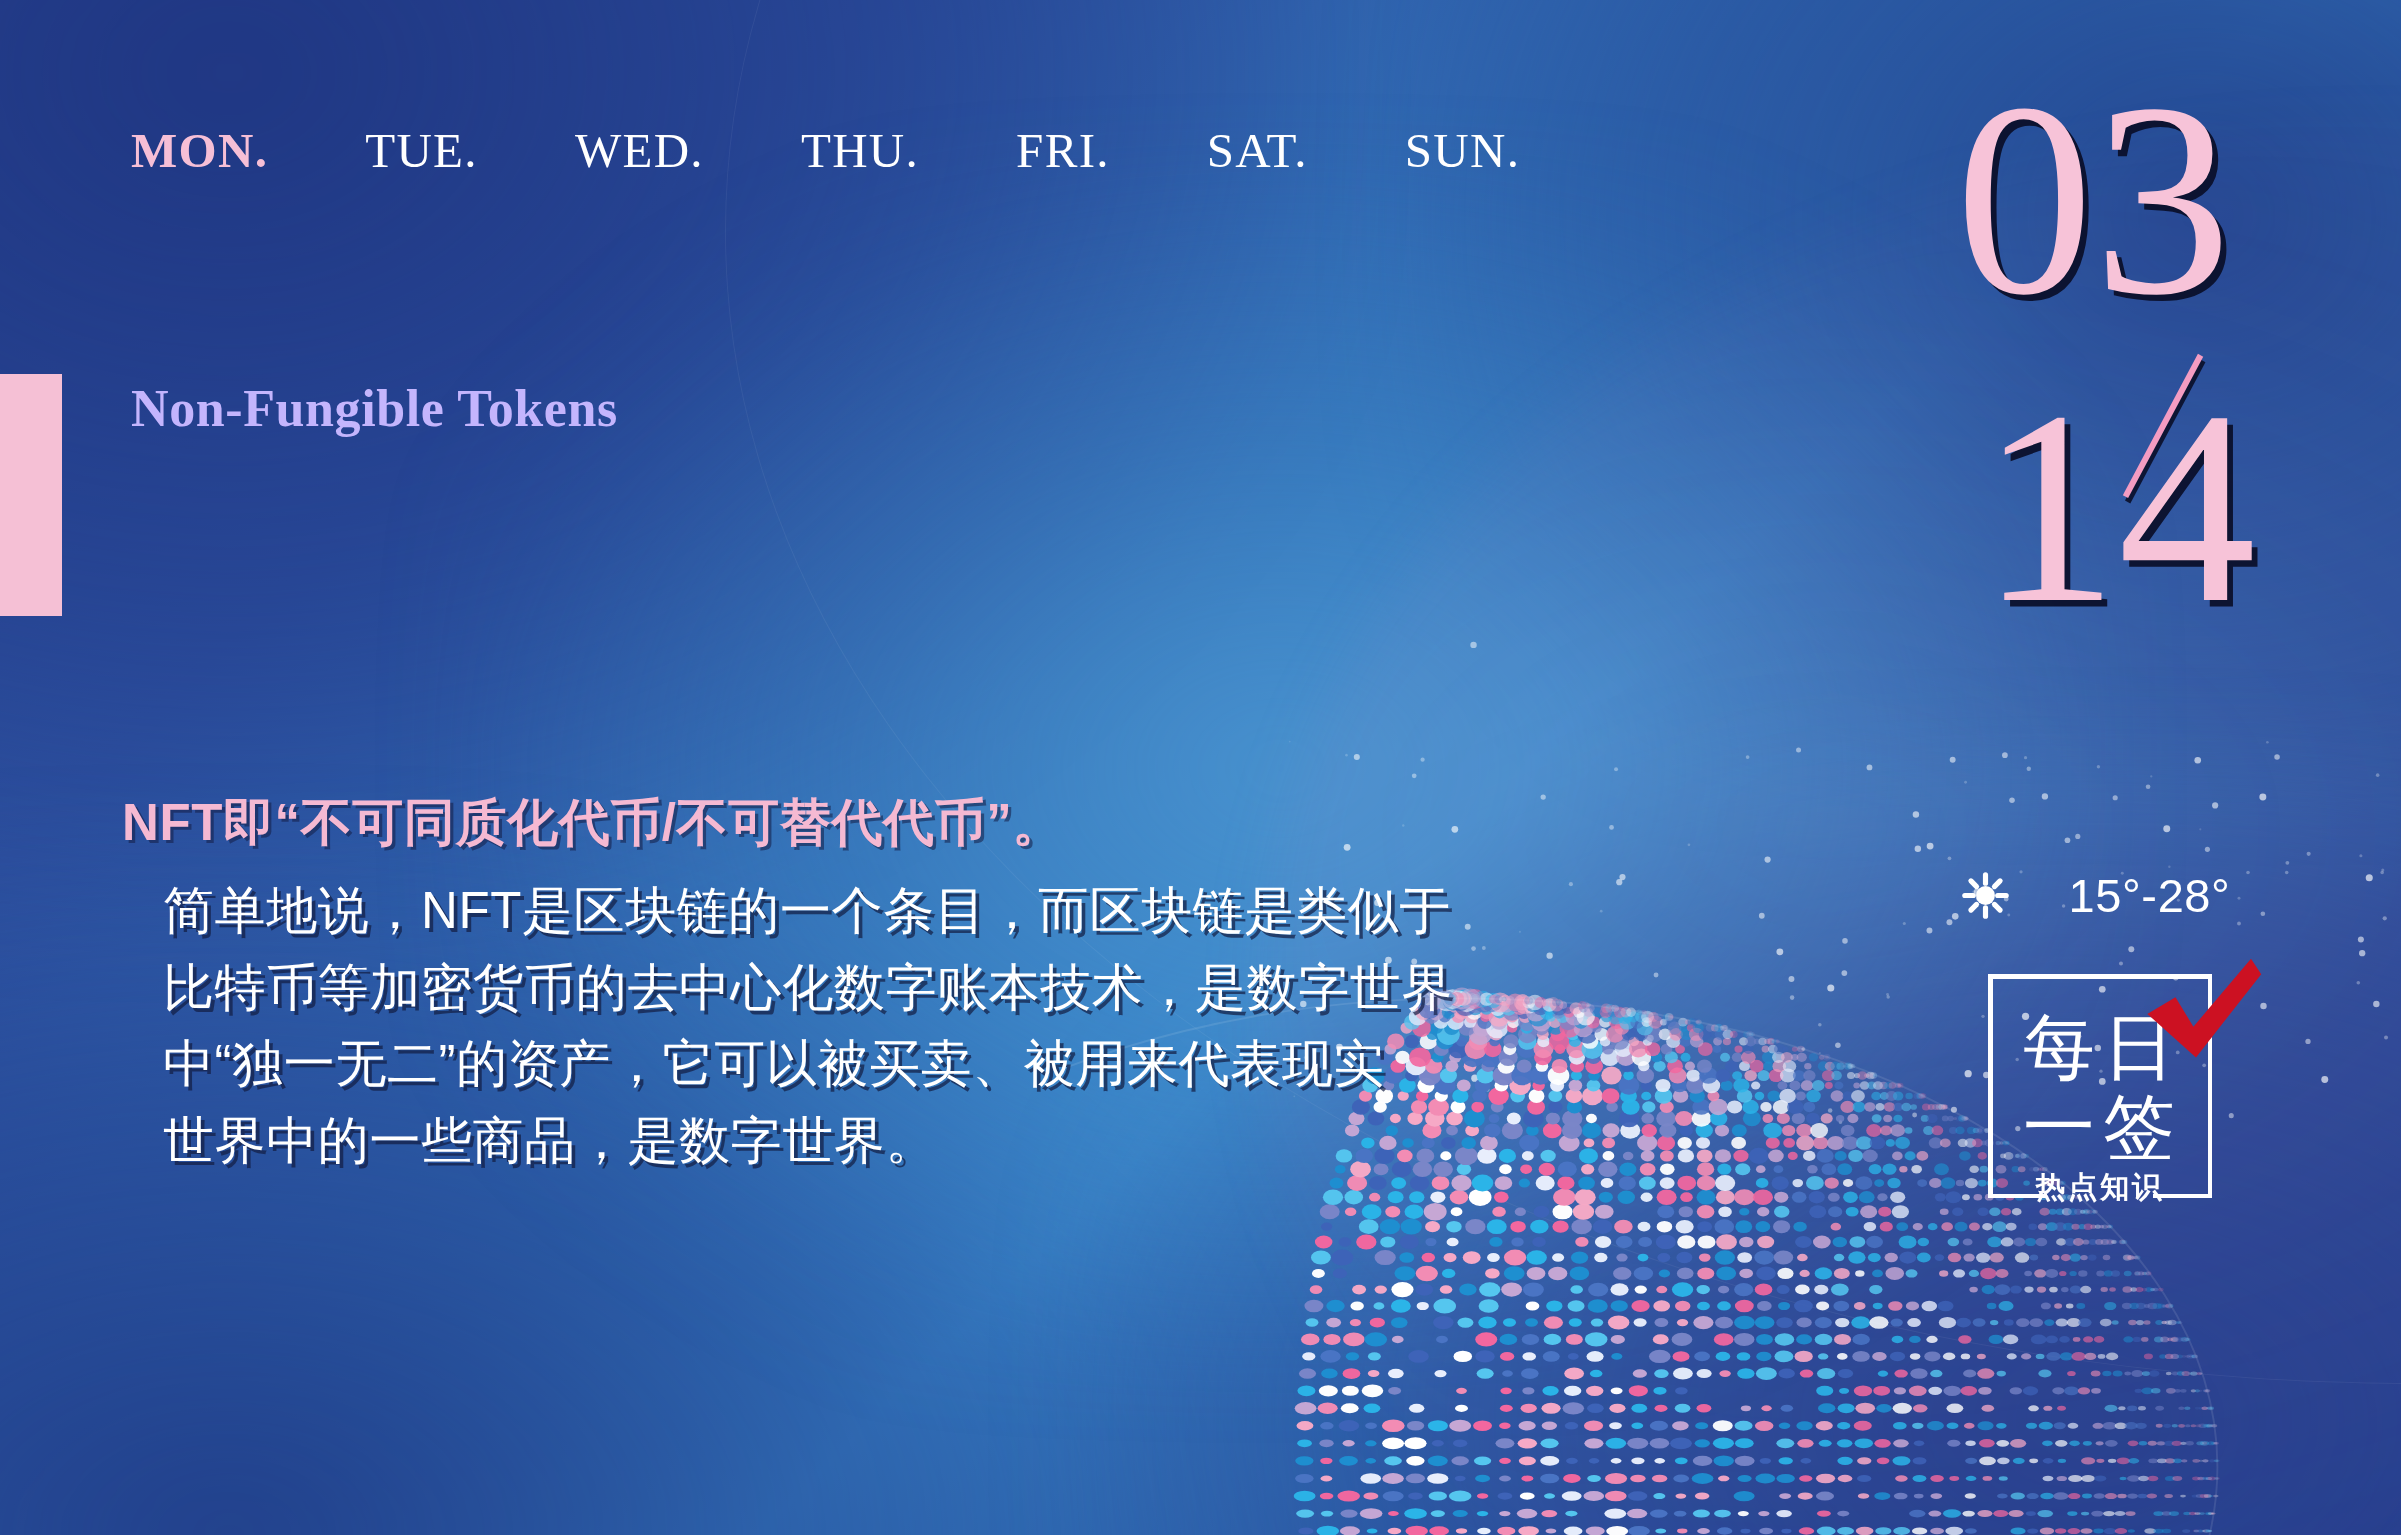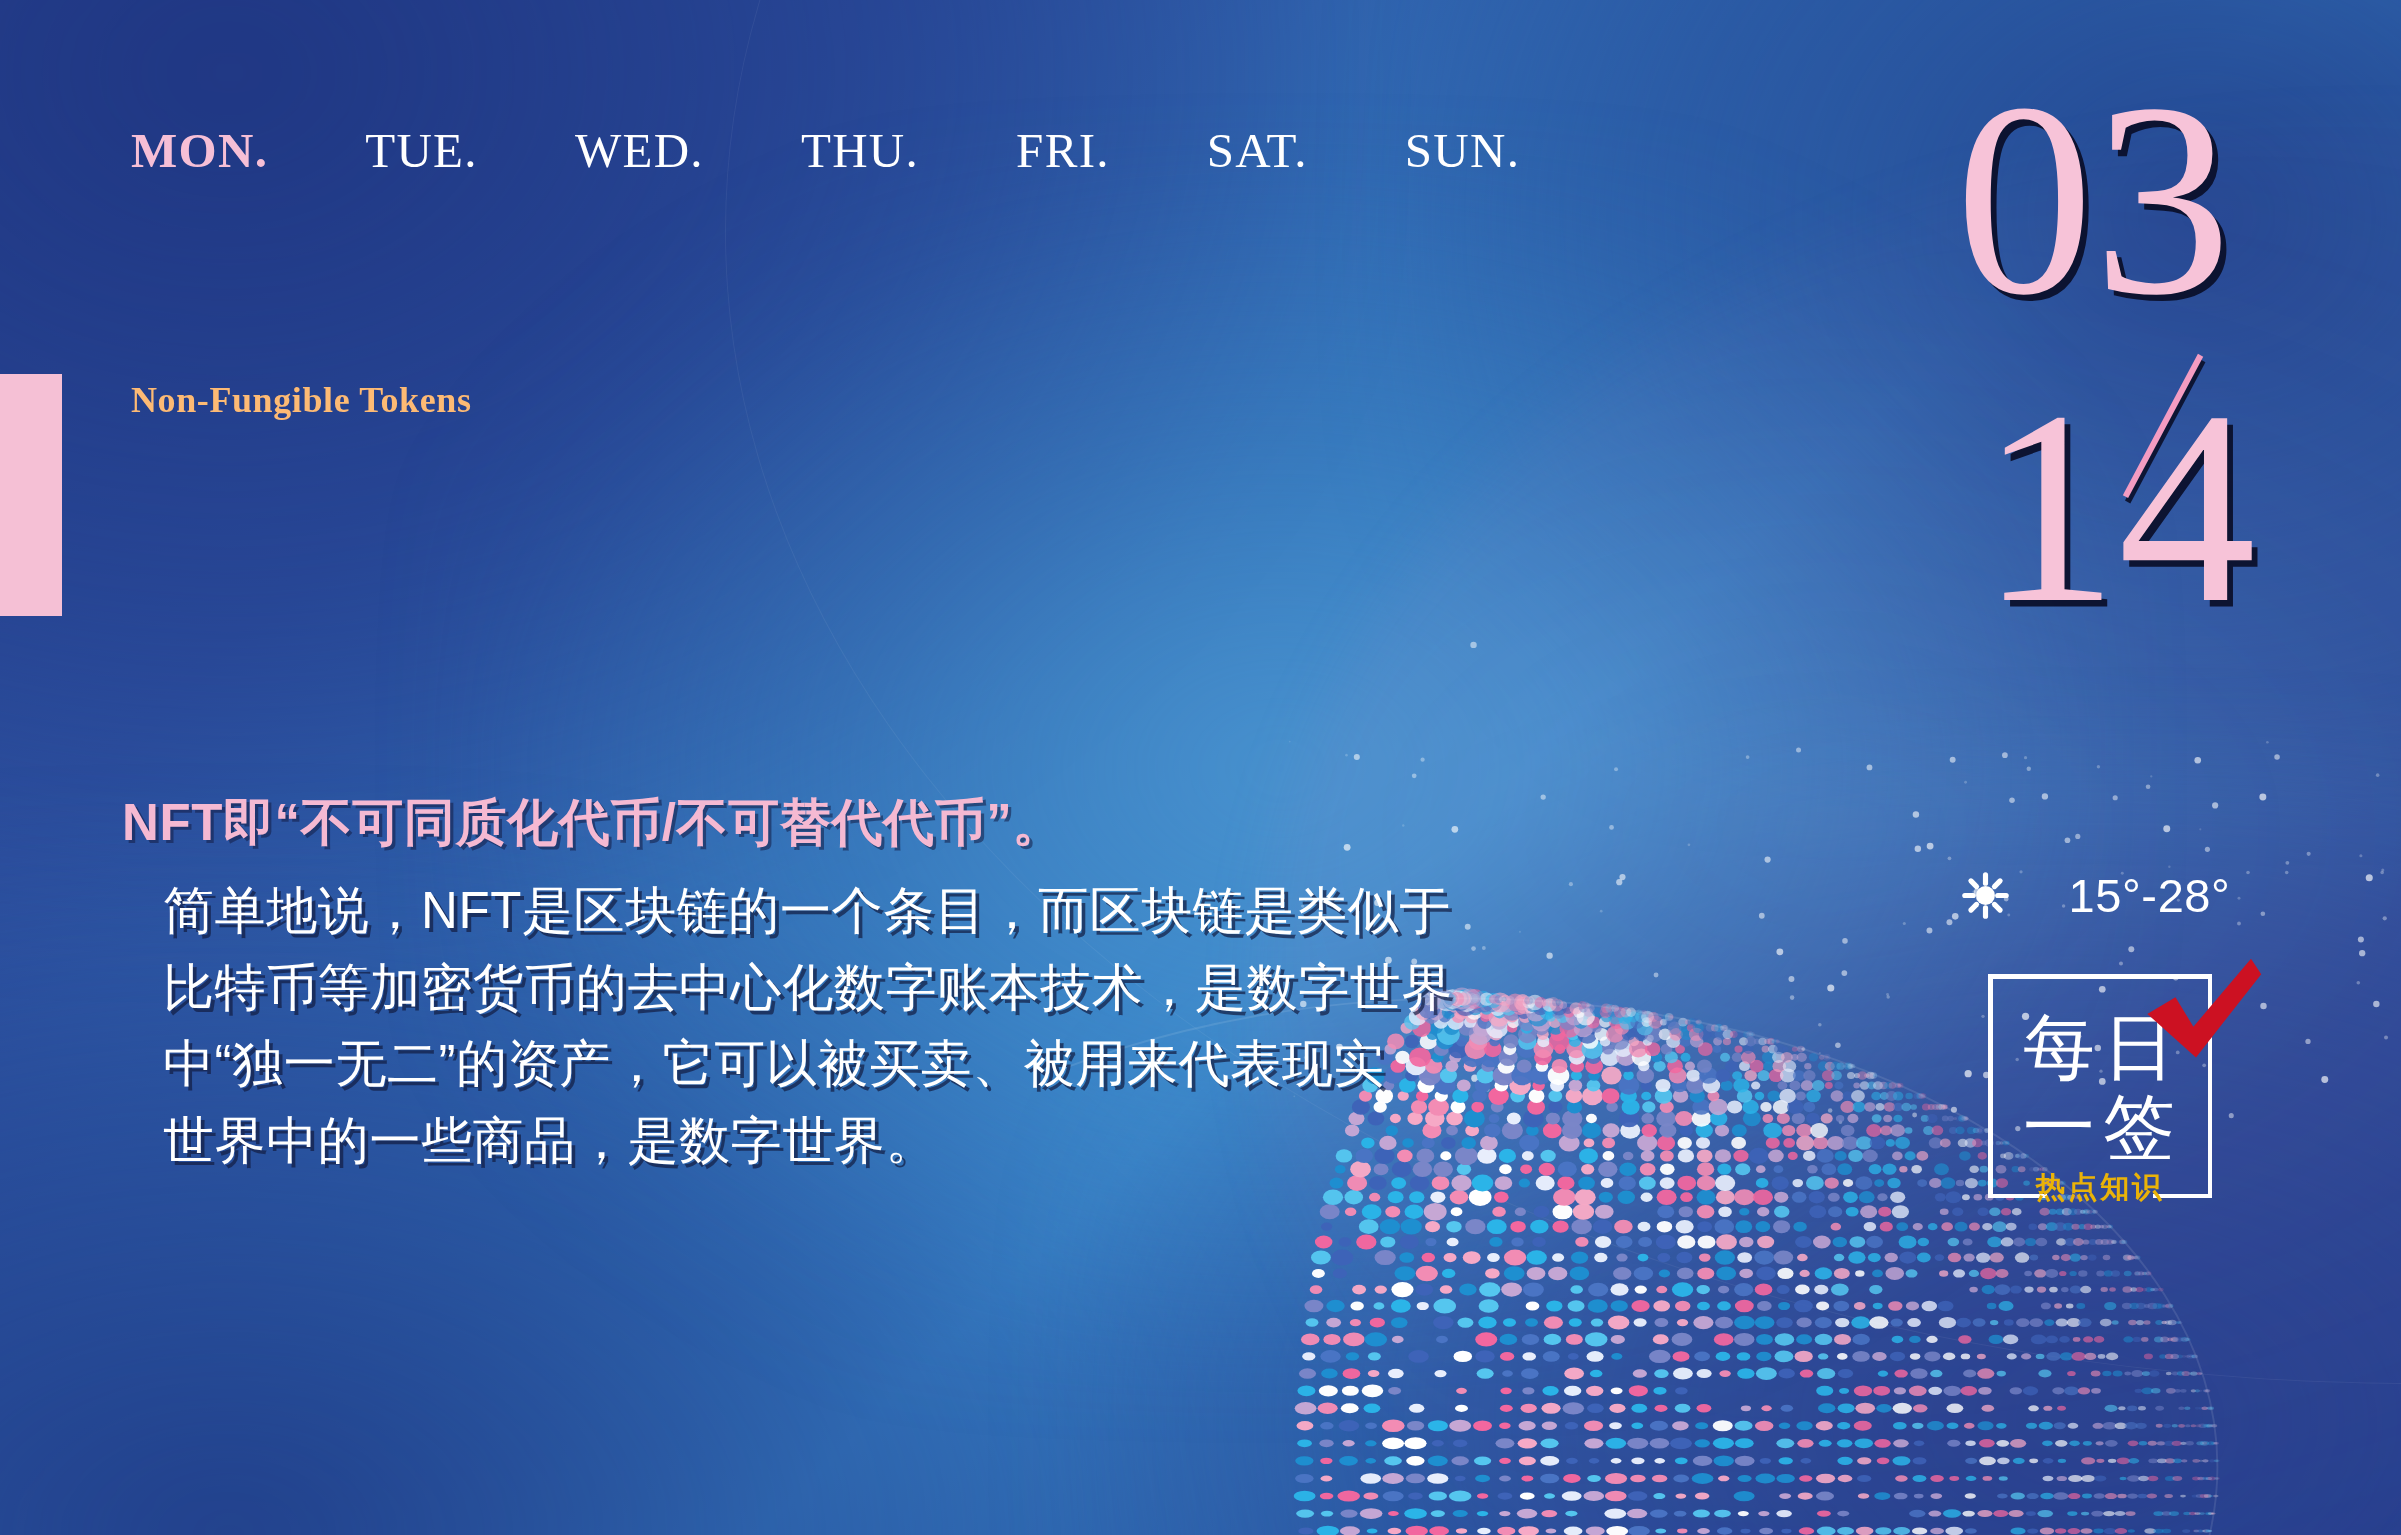--- a/index.html
+++ b/index.html
@@ -127,22 +127,22 @@
     font-weight: bold;
     font-size: 157px;
     line-height: 0.96;
     color: #ffffff;
     letter-spacing: 1.3px;
   }
   .title-sub {
     margin-top: 14px;
     font-family: "Liberation Serif", "DejaVu Serif", serif;
     font-weight: bold;
-    font-size: 36px;
-    color: #fdba74;
+    font-size: 52px;
+    color: #c4b5fd;
     letter-spacing: 0.6px;
     text-align: center;
   }
 
   
   .date-block {
     position: absolute;
     right: 58px;
     top: 61px;
     width: 410px;
@@ -255,21 +255,21 @@
     justify-content: center;
   }
   .stamp-caption {
     position: absolute;
     left: 0; right: 0;
     bottom: -10.3px;
     text-align: center;
     font-family: "Liberation Sans", "DejaVu Sans", sans-serif;
     font-weight: bold;
     font-size: 29.5px;
-    color: #eab308;
+    color: #ffffff;
     letter-spacing: 2.6px;
   }
   .check-icon {
     position: absolute;
     left: 154px;
     top: -19px;
     width: 122px;
     height: 112px;
   }
 </style>

